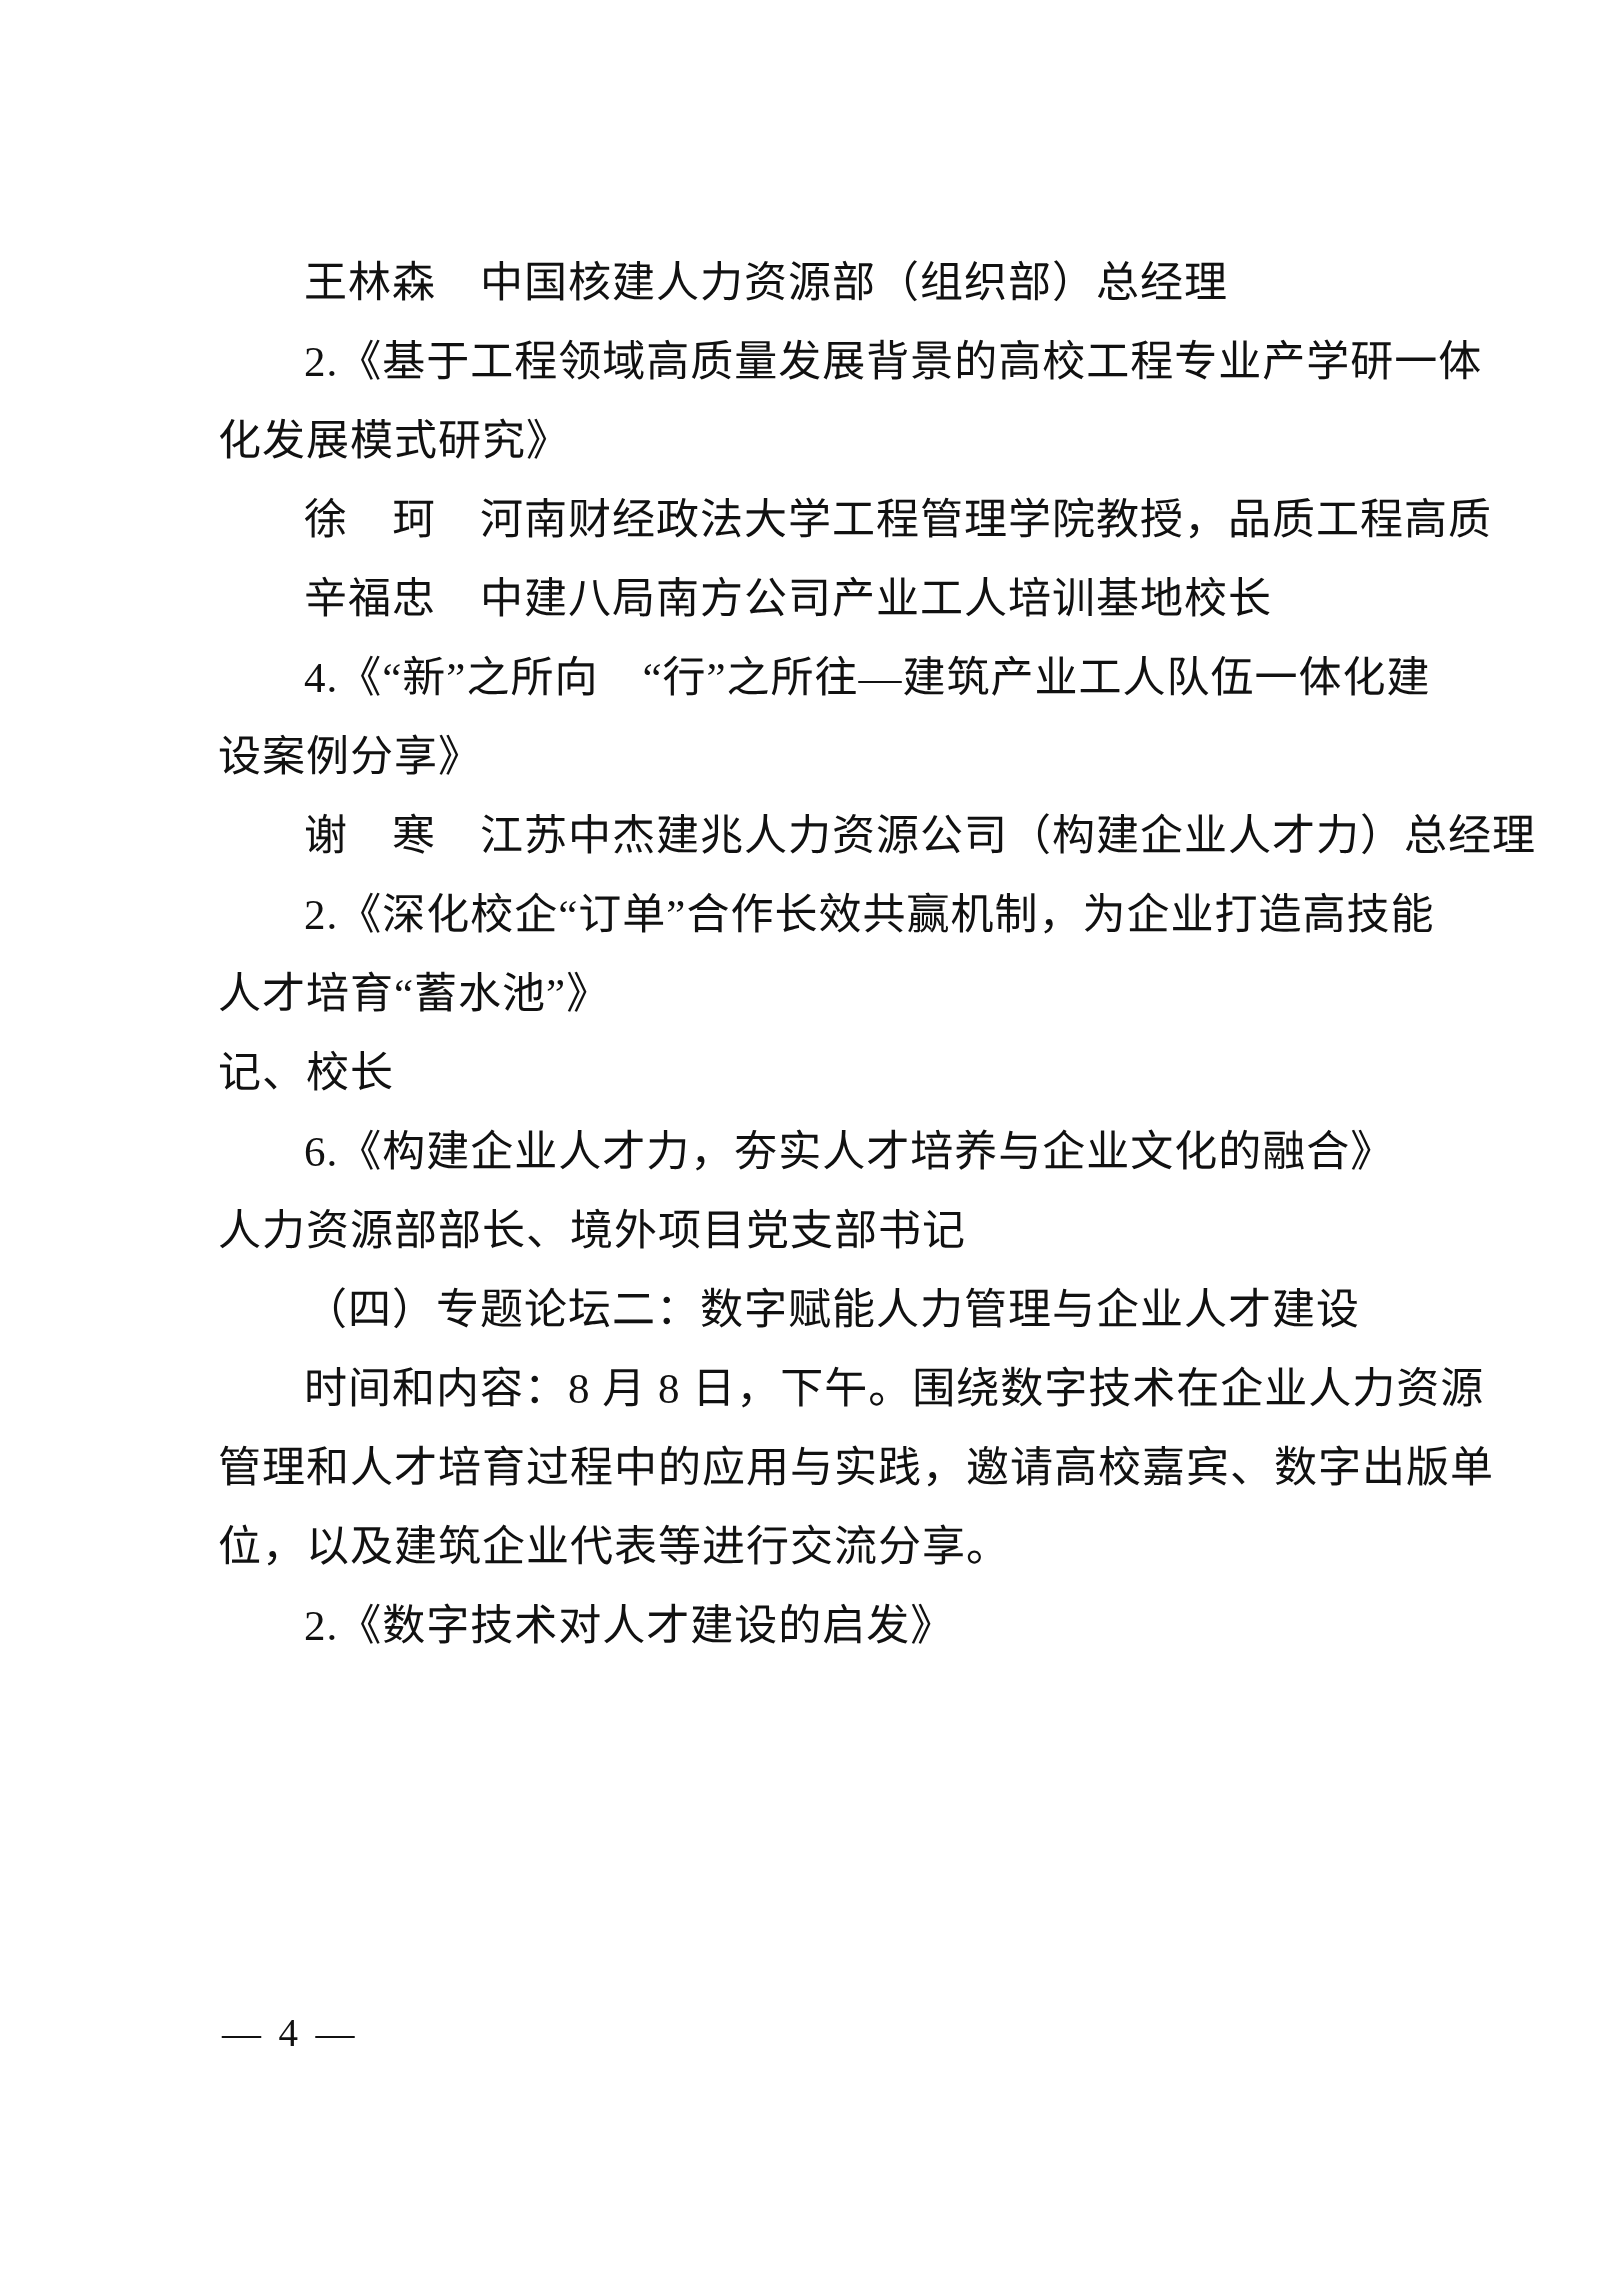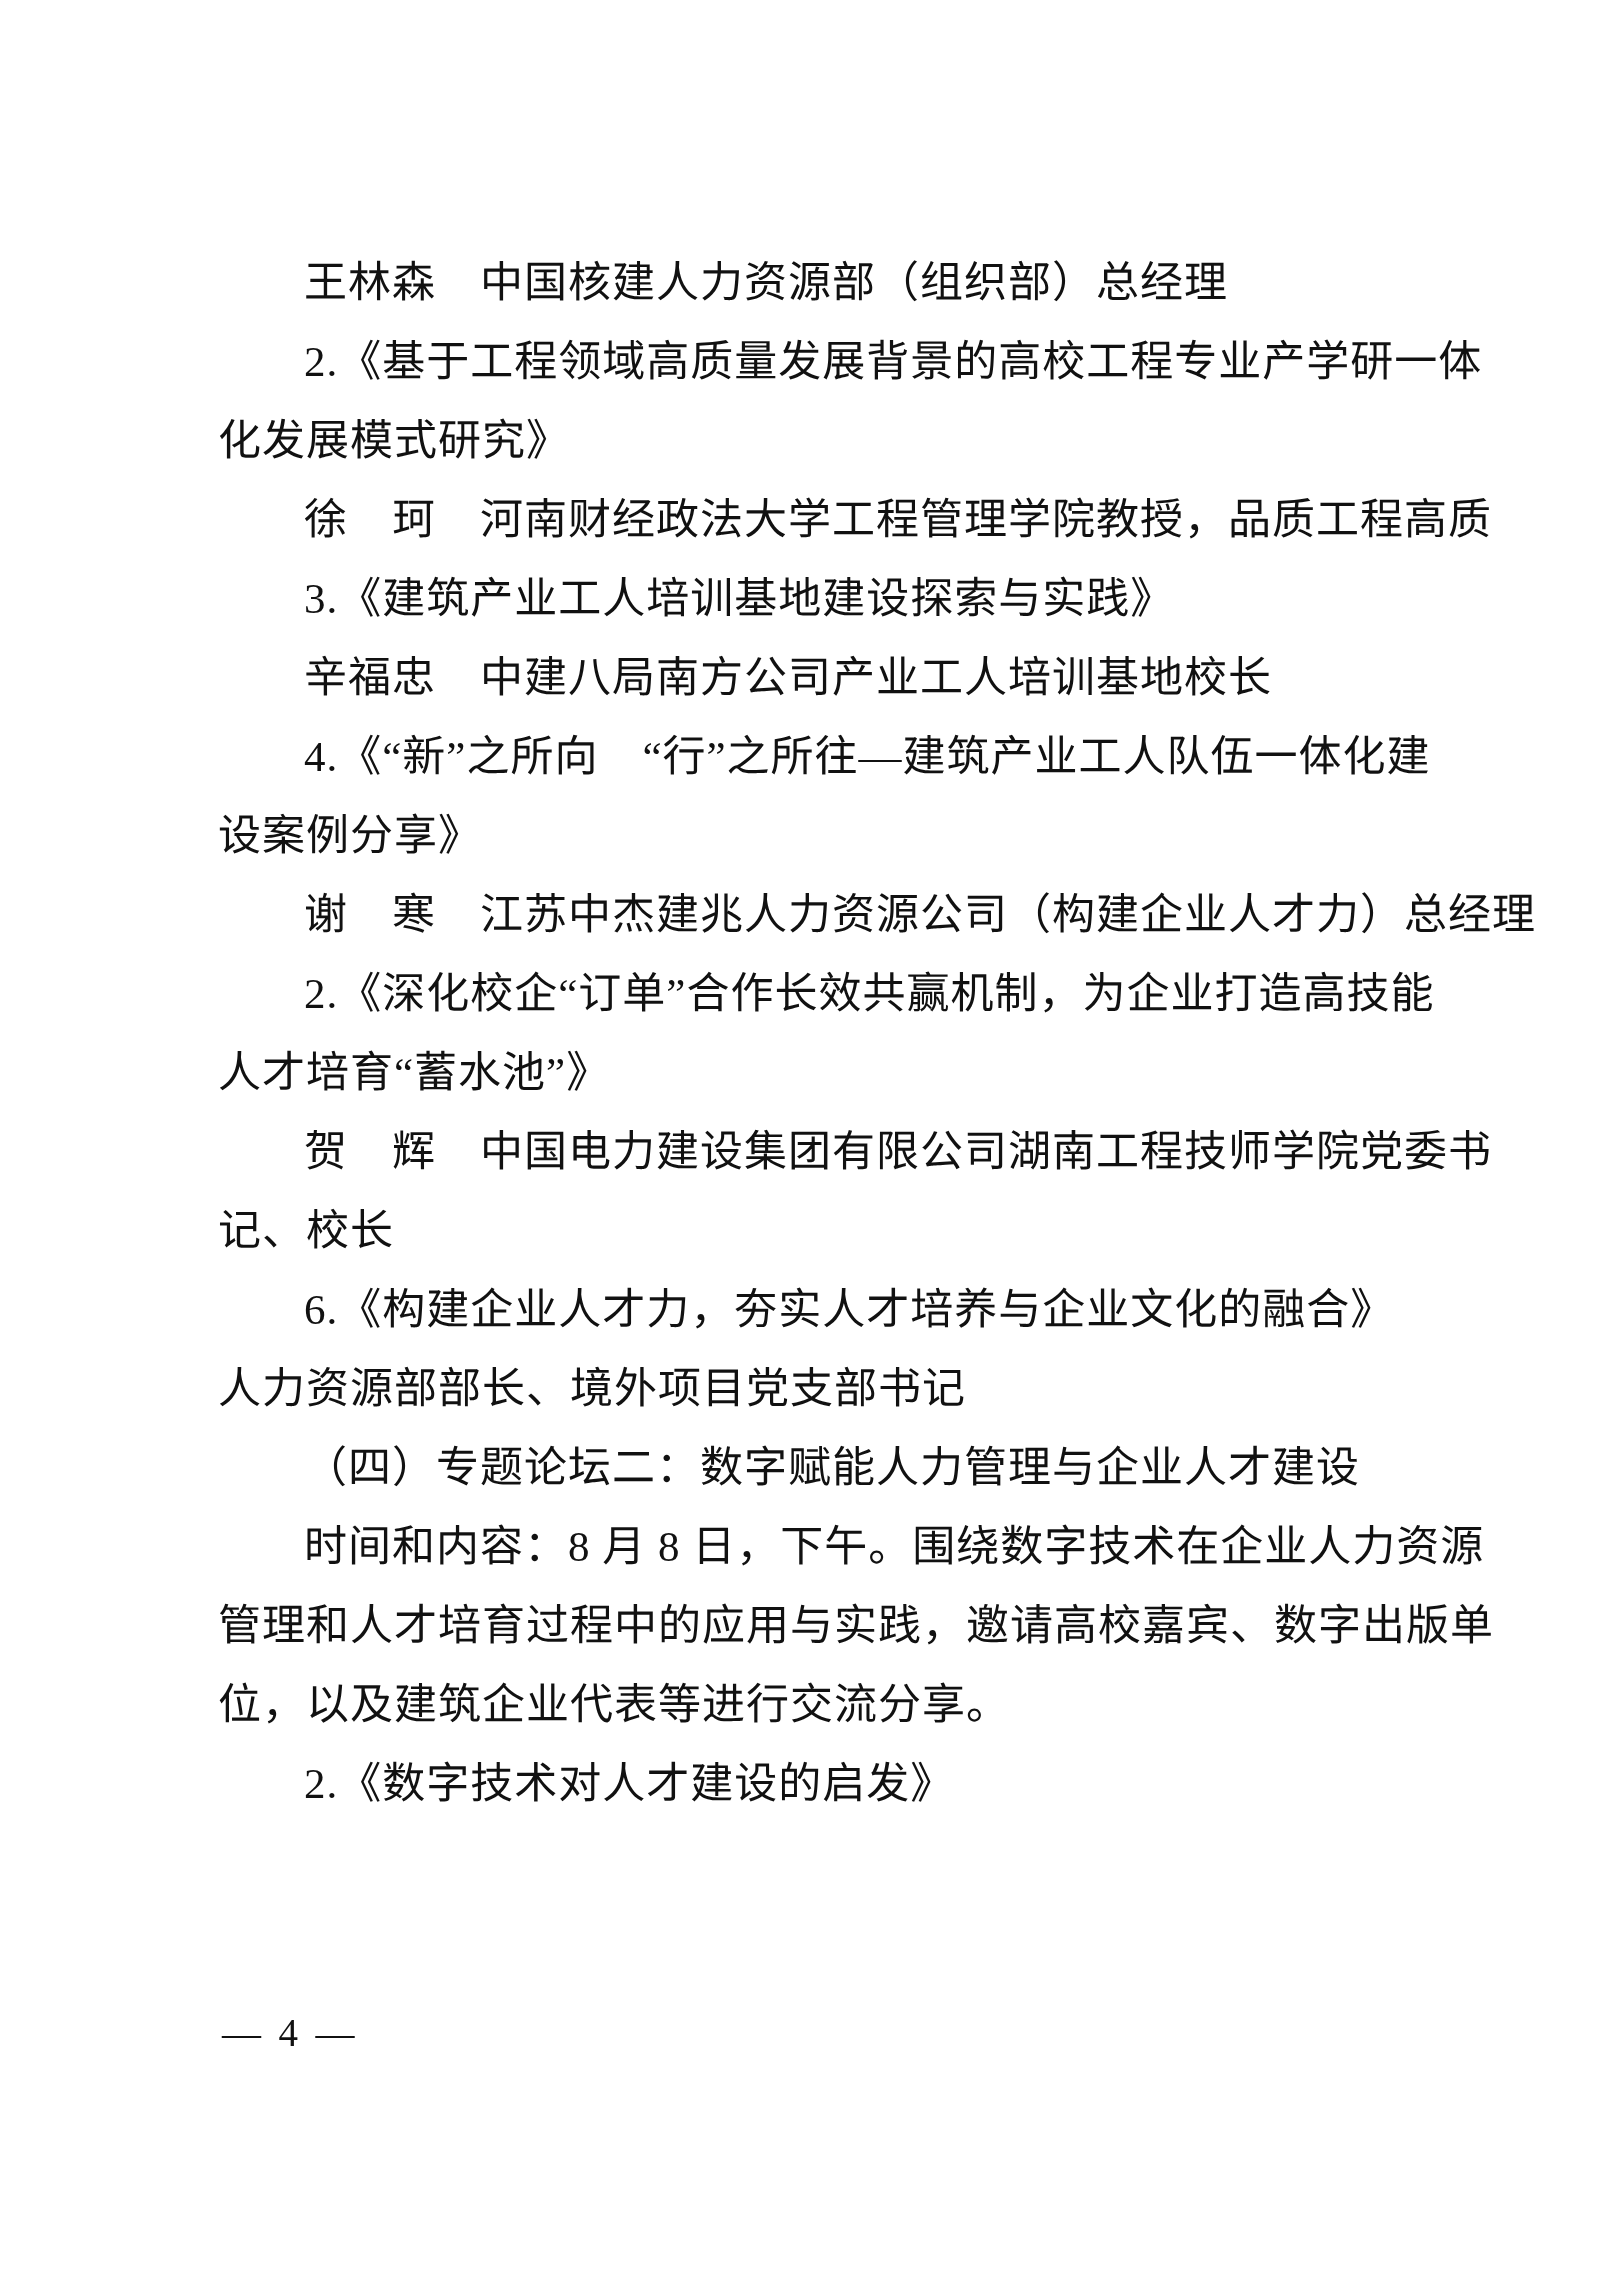--- a/index.html
+++ b/index.html
@@ -49,28 +49,26 @@
 </style>
 </head>
 <body>
 
 <div class="page">
   <div class="content">
       <div class="line indent">王林森　中国核建人力资源部（组织部）总经理</div>
       <div class="line indent">2.《基于工程领域高质量发展背景的高校工程专业产学研一体</div>
       <div class="line">化发展模式研究》</div>
       <div class="line indent">徐　珂　河南财经政法大学工程管理学院教授，品质工程高质</div>
-      <div class="line indent">3.《建筑产业工人培训基地建设探索与实践》</div>
       <div class="line indent">辛福忠　中建八局南方公司产业工人培训基地校长</div>
       <div class="line indent">4.《“新”之所向　“行”之所往—建筑产业工人队伍一体化建</div>
       <div class="line">设案例分享》</div>
       <div class="line indent">谢　寒　江苏中杰建兆人力资源公司（构建企业人才力）总经理</div>
       <div class="line indent">2.《深化校企“订单”合作长效共赢机制，为企业打造高技能</div>
       <div class="line">人才培育“蓄水池”》</div>
-      <div class="line indent">贺　辉　中国电力建设集团有限公司湖南工程技师学院党委书</div>
       <div class="line">记、校长</div>
       <div class="line indent">6.《构建企业人才力，夯实人才培养与企业文化的融合》</div>
       <div class="line">人力资源部部长、境外项目党支部书记</div>
       <div class="line indent bold">（四）专题论坛二：数字赋能人力管理与企业人才建设</div>
       <div class="line indent">时间和内容：8 月 8 日，下午。围绕数字技术在企业人力资源</div>
       <div class="line">管理和人才培育过程中的应用与实践，邀请高校嘉宾、数字出版单</div>
       <div class="line">位，以及建筑企业代表等进行交流分享。</div>
       <div class="line indent">2.《数字技术对人才建设的启发》</div>
     </div>
   <div class="footer">— 4 —</div>

